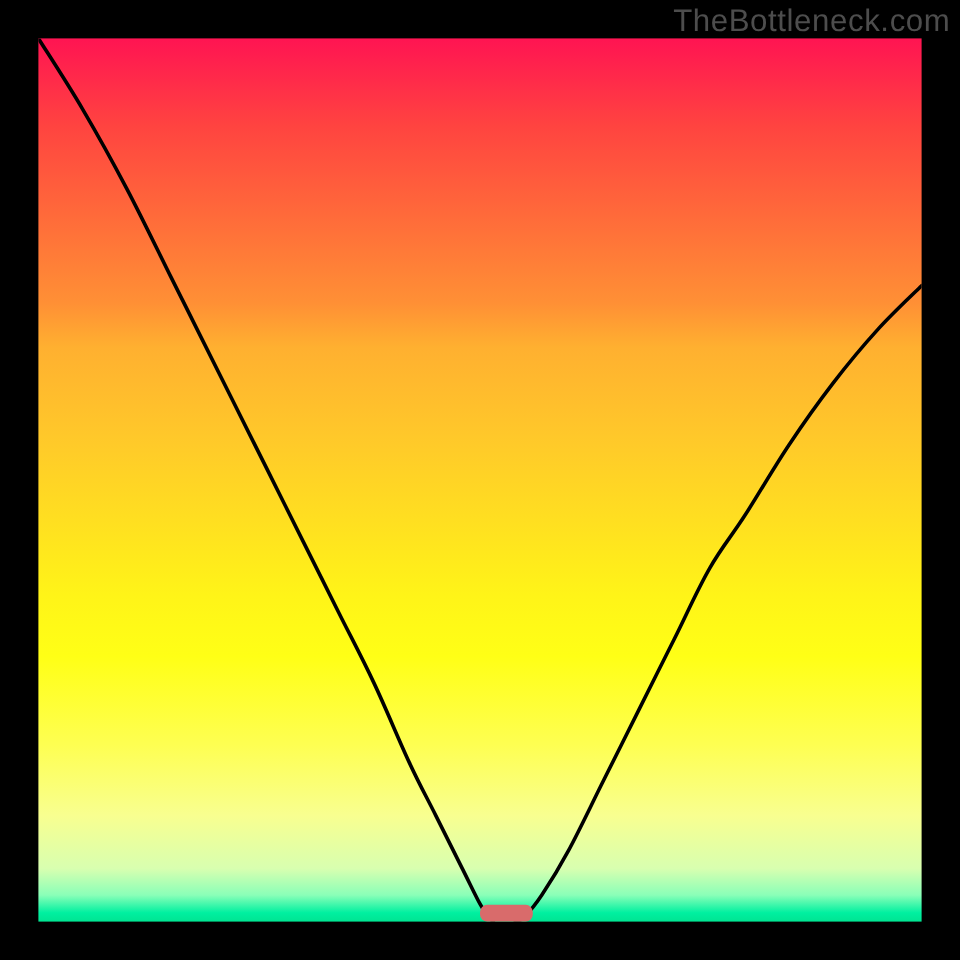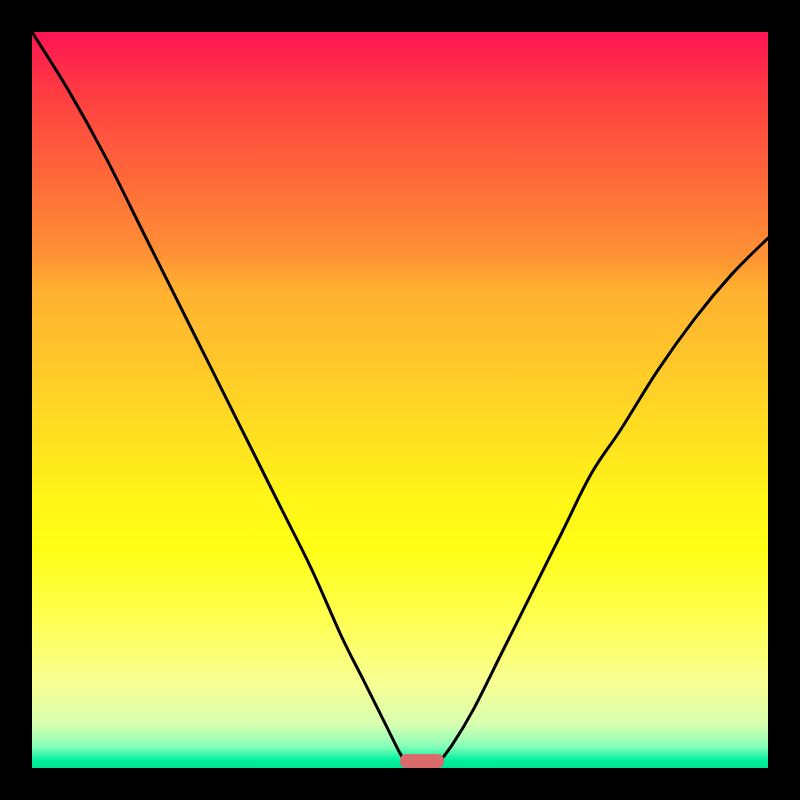--- a/index.html
+++ b/index.html
@@ -64,20 +64,21 @@
     bottom: 0px;
     background: #d96b6b;
     border-radius: 6px;
     height: 14px;
   }
 </style>
 </head>
 <body>
 
 <div class="frame">
+  <div class="watermark">TheBottleneck.com</div>
   <div class="plot-area">
     <svg class="curves" viewBox="0 0 736 736" preserveAspectRatio="none">
       <path id="left-curve-path" fill="none" stroke="#000" stroke-width="3" stroke-linecap="round" d="M 0 0 C 6.6240000000000006 10.598399999999998, 23.552000000000003 36.358399999999996, 36.800000000000004 58.879999999999995 C 50.048 81.4016, 60.35200000000001 99.9488, 73.60000000000001 125.12 C 86.84800000000001 150.2912, 99.8016 177.52320000000003, 110.39999999999999 198.72000000000003 C 120.99839999999999 219.91680000000002, 123.20639999999999 224.3328, 132.48 242.88 C 141.75359999999998 261.42719999999997, 151.3216 280.56320000000005, 161.92 301.76000000000005 C 172.51839999999999 322.95680000000004, 180.76160000000002 339.4432, 191.36 360.64 C 201.9584 381.8368, 210.20159999999998 398.3232, 220.79999999999998 419.52 C 231.39839999999998 440.7168, 239.6416 457.20320000000004, 250.24 478.40000000000003 C 260.83840000000004 499.59680000000003, 269.0816 514.7583999999999, 279.68 537.28 C 290.27840000000003 559.8016, 299.8464 583.6479999999999, 309.12 603.52 C 318.3936 623.392, 323.2512 631.7824, 331.2 647.6800000000001 C 339.1488 663.5776000000001, 346.65599999999995 678.5920000000001, 353.28 691.84 C 359.904 705.088, 364.0256 713.9936, 368 721.28 C 371.9744 728.5663999999999, 373.3728 729.6704000000001, 375.36 732.32 C 377.34720000000004 734.9696, 378.37760000000003 735.3376000000001, 379.04 736"></path>
       <path id="right-curve-path" fill="none" stroke="#000" stroke-width="3" stroke-linecap="round" d="M 397.44000000000005 736 C 398.76480000000004 735.3376000000001, 400.8256 736.2944000000001, 404.8 732.32 C 408.7744 728.3456, 412.896 723.856, 419.52 713.92 C 426.14399999999995 703.9839999999999, 432.3264 694.3424, 441.59999999999997 677.12 C 450.87359999999995 659.8976, 460.4416 639.4368, 471.04 618.24 C 481.63840000000005 597.0432000000001, 489.88160000000005 580.5568000000001, 500.48 559.36 C 511.0784 538.1632, 519.3216 521.6768000000001, 529.92 500.48 C 540.5183999999999 479.2832, 548.7616 460.1472, 559.36 441.59999999999997 C 569.9584 423.05279999999993, 576.8768000000001 415.98720000000003, 588.8000000000001 397.44 C 600.7232 378.89279999999997, 612.3520000000001 358.43199999999996, 625.6 338.55999999999995 C 638.848 318.68799999999993, 649.152 304.2624, 662.4 287.04 C 675.6479999999999 269.8176, 685.9519999999999 257.45279999999997, 699.1999999999999 242.88 C 712.448 228.3072, 729.376 212.70400000000004, 736 206.08000000000004"></path>
     </svg>
     <div class="sweet-spot" id="sweet-spot" style="left: 368px; width: 44.16px;"></div>
   </div>
 </div>
 
 </body></html>

